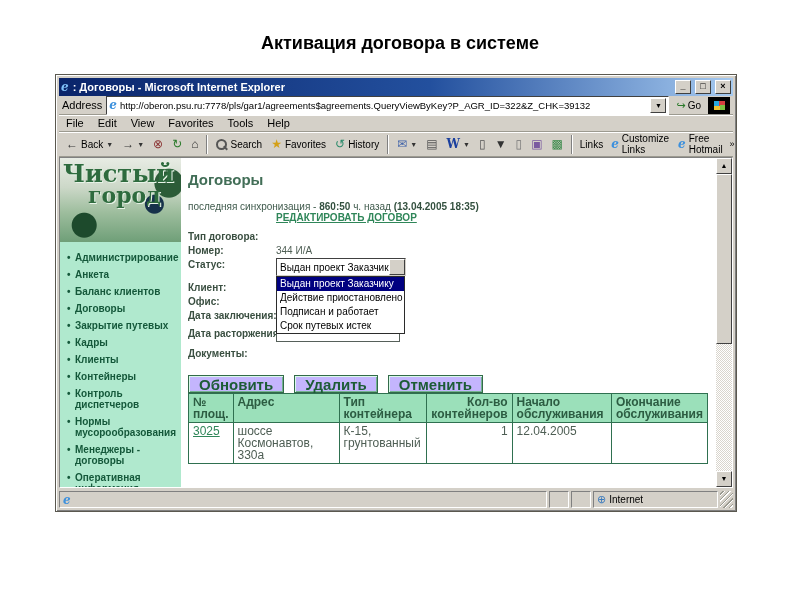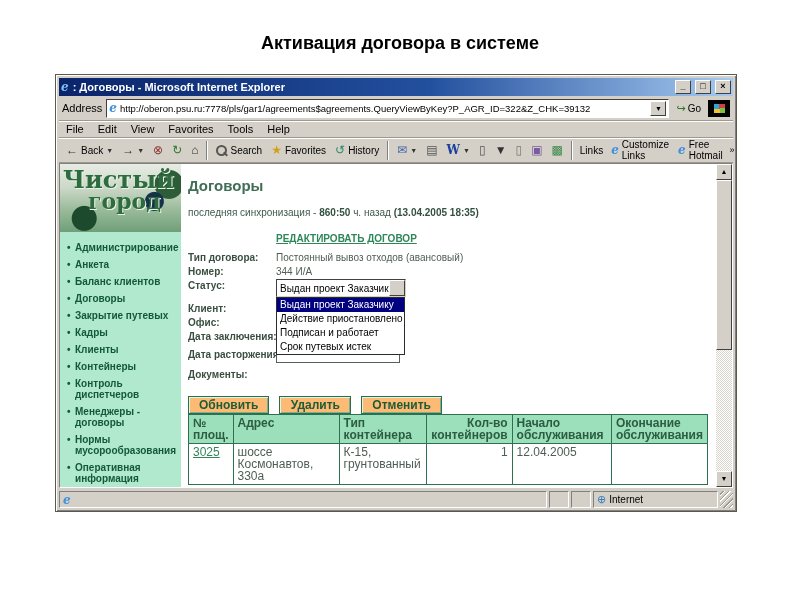--- a/index.html
+++ b/index.html
@@ -45,21 +45,21 @@
     width:16px; height:14px; flex-shrink:0;
     background:#d4d0c8; border:1px solid;
     border-color:#fff #404040 #404040 #fff;
     font-size:9px; line-height:11px; text-align:center; color:#000;
     font-weight:bold;
   }
 
   .chrome-row { border-bottom:1px solid #9c9a90; box-shadow:0 1px 0 #fff; }
 
   .addr-row {
-    height:25px; flex-shrink:0; display:flex; align-items:center;
+    height:19px; flex-shrink:0; display:flex; align-items:center;
     gap:4px; padding:1px 3px;
   }
   .addr-label { font-size:11px; color:#000; }
   .addr-box {
     flex:1; height:19px; background:#fff;
     border:1px solid; border-color:#404040 #fff #fff #404040;
     display:flex; align-items:center; gap:3px; padding:0 2px;
   }
   .addr-url { flex:1; font-size:9.5px; color:#000; white-space:nowrap; overflow:hidden; }
   .addr-drop {
@@ -110,21 +110,21 @@
   .content {
     flex:1; display:flex; overflow:hidden; background:#fff;
     border:1px solid; border-color:#808080 #fff #fff #808080;
   }
 
   .sidebar {
     width:121px; flex-shrink:0; background:#b0e9ce;
     display:flex; flex-direction:column; overflow:hidden;
   }
   .logo {
-    height:68px; flex-shrink:0; position:relative; overflow:hidden;
+    height:84px; flex-shrink:0; position:relative; overflow:hidden;
     background:
       radial-gradient(circle at 78% 55%, #16324a 0 9px, transparent 10px),
       radial-gradient(circle at 20% 80%, #1d4a2c 0 12px, transparent 13px),
       radial-gradient(circle at 90% 30%, #2c5c38 0 14px, transparent 15px),
       linear-gradient(180deg,#e8ece4 0%,#ccd8c8 35%,#9dbd9d 65%,#6f9f78 100%);
   }
   .logo-line1 {
     position:absolute; left:3px; top:4px;
     font-family:"DejaVu Serif", serif; font-weight:bold;
     font-size:24px; line-height:24px; color:#2e6b3e;
@@ -141,21 +141,21 @@
     position:relative; padding-left:8px; margin-bottom:6px;
     font-size:10px; font-weight:bold; color:#14583a; line-height:11px;
   }
   .side-item::before { content:"•"; position:absolute; left:0; top:0; }
 
   .main {
     flex:1; padding:13px 4px 0 7px; overflow:hidden;
     font-size:10px; color:#4e5e54; position:relative;
   }
   .page-head { font-size:15px; font-weight:bold; color:#426e57; margin-bottom:13px; }
-  .sync { margin-bottom:15px; color:#3f5a4c; }
+  .sync { color:#3f5a4c; }
   .sync b { color:#33503f; }
   .edit-link-row { margin-left:88px; margin-bottom:7px; }
   .edit-link { color:#2f8659; font-weight:bold; text-decoration:underline; cursor:pointer; }
 
   .frow { display:flex; align-items:flex-start; line-height:13px; margin-bottom:1px; }
   .flabel { width:88px; flex-shrink:0; font-weight:bold; color:#3a4f41; white-space:nowrap; }
   .fvalue { color:#4e5e54; }
 
   .frow-status { position:relative; height:19px; margin-bottom:4px; }
   .sel {
@@ -179,23 +179,23 @@
   .txt-input {
     width:124px; height:17px; background:#fff;
     border:1px solid #56605a; font-size:10px; padding:0 2px;
     font-family:"Liberation Sans", sans-serif;
   }
   .frow-docs { margin-top:4px; }
 
   .btn-row { display:flex; gap:10px; margin-top:15px; }
   .gbtn {
     min-width:72px; height:18px; padding:0 10px;
-    background:#fdba74; border:1px solid #336b4a;
+    background:#c4b5fd; border:1px solid #336b4a;
     box-shadow:inset 1px 1px 0 #d9f8e9, inset -1px -1px 0 #74b391;
-    color:#1d5c36; font-weight:bold; font-size:12px;
+    color:#1d5c36; font-weight:bold; font-size:15px;
     font-family:"Liberation Sans", sans-serif; cursor:pointer;
   }
 
   .positions-head { margin-top:17px; margin-bottom:9px; font-size:11px; font-weight:bold; color:#2f5b40; }
 
   table.pos { border-collapse:collapse; width:520px; font-size:12px; }
   table.pos th, table.pos td {
     border:1px solid #2f7050; padding:2px 4px; vertical-align:top; line-height:12px;
   }
   table.pos th { background:#9be0ba; color:#2c5c42; font-weight:bold; text-align:left; }
@@ -360,41 +360,40 @@
       <div class="side-list">
         <div class="side-item">Администрирование</div>
         <div class="side-item">Анкета</div>
         <div class="side-item">Баланс клиентов</div>
         <div class="side-item">Договоры</div>
         <div class="side-item">Закрытие путевых</div>
         <div class="side-item">Кадры</div>
         <div class="side-item">Клиенты</div>
         <div class="side-item">Контейнеры</div>
         <div class="side-item">Контроль диспетчеров</div>
+        <div class="side-item">Нормы мусорообразования</div>
         <div class="side-item">Менеджеры - договоры</div>
-        <div class="side-item">Нормы мусорообразования</div>
         <div class="side-item">Оперативная информация</div>
 
       </div>
     </div>
 
     <div class="main">
       <div class="page-head">Договоры</div>
 
       <div class="sync">
         <span>последняя синхронизация - </span><b>860:50</b><span> ч. назад </span><b>(13.04.2005 18:35)</b>
       </div>
 
       <div class="edit-link-row">
         <span class="edit-link">РЕДАКТИРОВАТЬ ДОГОВОР</span>
       </div>
 
       <div class="frow">
         <span class="flabel">Тип договора:</span>
-        <span class="fvalue">Постоянный вывоз отходов (авансовый)</span>
       </div>
       <div class="frow">
         <span class="flabel">Номер:</span>
         <span class="fvalue">344 И/А</span>
       </div>
 
       <div class="frow frow-status">
         <span class="flabel">Статус:</span>
         <div class="sel">
           <span class="sel-text">Выдан проект Заказчику</span>

